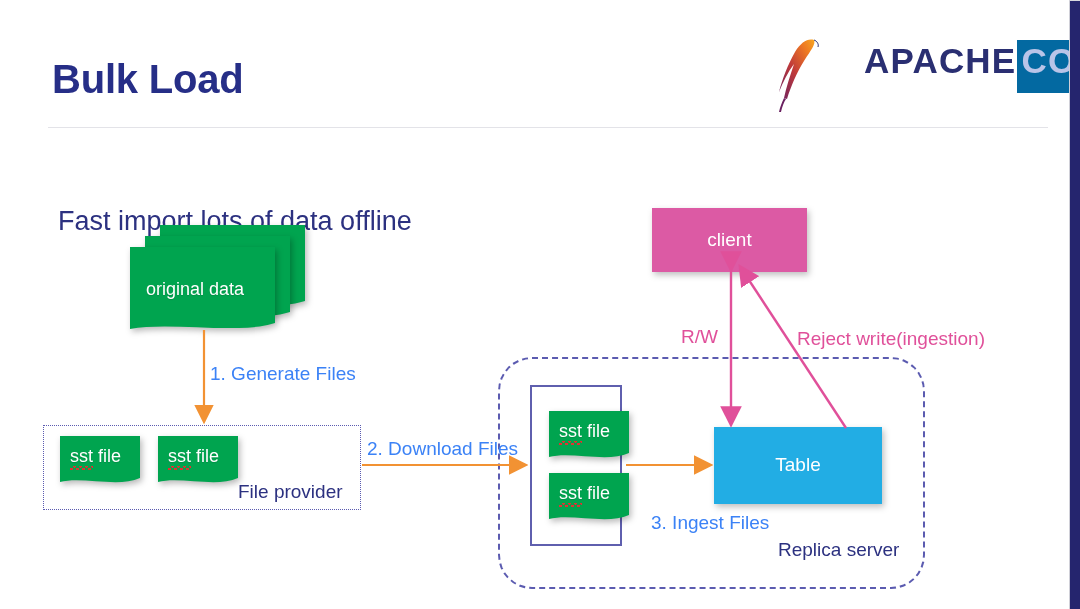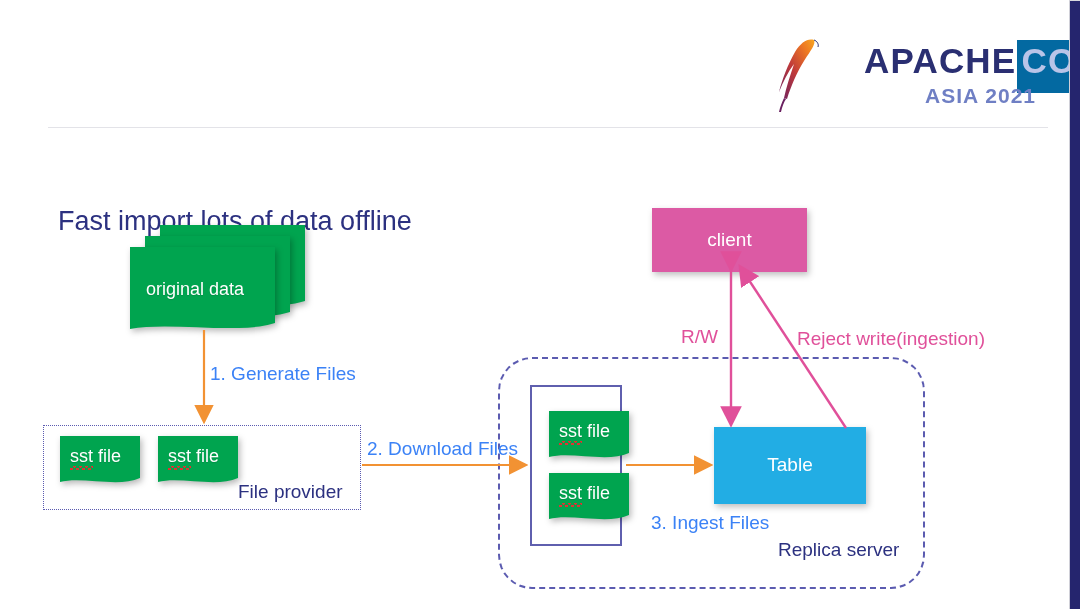--- a/index.html
+++ b/index.html
@@ -151,21 +151,21 @@
     left: 530px; top: 385px;
     width: 92px; height: 161px;
     border: 2px solid #5f5fae;
     background: #ffffff;
   }
 
   
   .table-box {
     position: absolute;
     left: 714px; top: 427px;
-    width: 152px; height: 77px;
+    width: 168px; height: 77px;
     background: #22ADE4;
     filter: drop-shadow(2px 3px 3px rgba(0,0,0,0.25));
   }
   .table-box span {
     position: absolute;
     left: 0; right: 0; top: 27px;
     text-align: center;
     color: #ffffff;
     font-size: 19px;
   }
@@ -206,20 +206,21 @@
     color: #E0509A;
     font-size: 19px;
     white-space: nowrap;
   }
 </style>
 </head>
 <body>
 
 <div class="slide">
 
+  <div class="slide-title">Bulk Load</div>
   <div class="header-rule"></div>
   <div class="subtitle">Fast import lots of data offline</div>
 
   <div class="logo">
     <svg class="logo-feather" viewBox="0 0 54 76">
       <defs>
         <linearGradient id="fg" x1="0" y1="1" x2="1" y2="0">
           <stop offset="0%" stop-color="#6a2060"></stop>
           <stop offset="45%" stop-color="#c03a3a"></stop>
           <stop offset="80%" stop-color="#ef7b22"></stop>
@@ -227,21 +228,20 @@
         </linearGradient>
       </defs>
       <path d="M44 4 C38 2 31 6 25 16 C18 28 12 44 9 56 C13 46 18 36 24 28 C20 40 16 52 14 62 L17 63 C21 50 27 36 34 25 C41 14 46 8 44 4 Z" fill="url(#fg)"></path>
       <path d="M14 62 C12 66 10 71 9 76 L11 76 C12 71 14 66 16 63 Z" fill="#6a2060"></path>
       <path d="M44 4 C47 5 49 8 48 11" fill="none" stroke="#2a2f72" stroke-width="1"></path>
     </svg>
     <div class="logo-wordmark">
       <span class="logo-apache">APACHE</span>
       <span class="logo-con">CON</span>
     </div>
-    <div class="logo-asia">ASIA 2021</div>
   </div>
 
   <div class="orig-stack">
     <div class="wave-doc" style="left:30px; top:0px;">
       <svg width="145" height="88" viewBox="0 0 145 88">
         <path d="M0 0 H145 V76 C108 88 40 74 0 82 Z" fill="#00A44F"></path>
       </svg>
     </div>
     <div class="wave-doc" style="left:15px; top:11px;">
       <svg width="145" height="88" viewBox="0 0 145 88">

